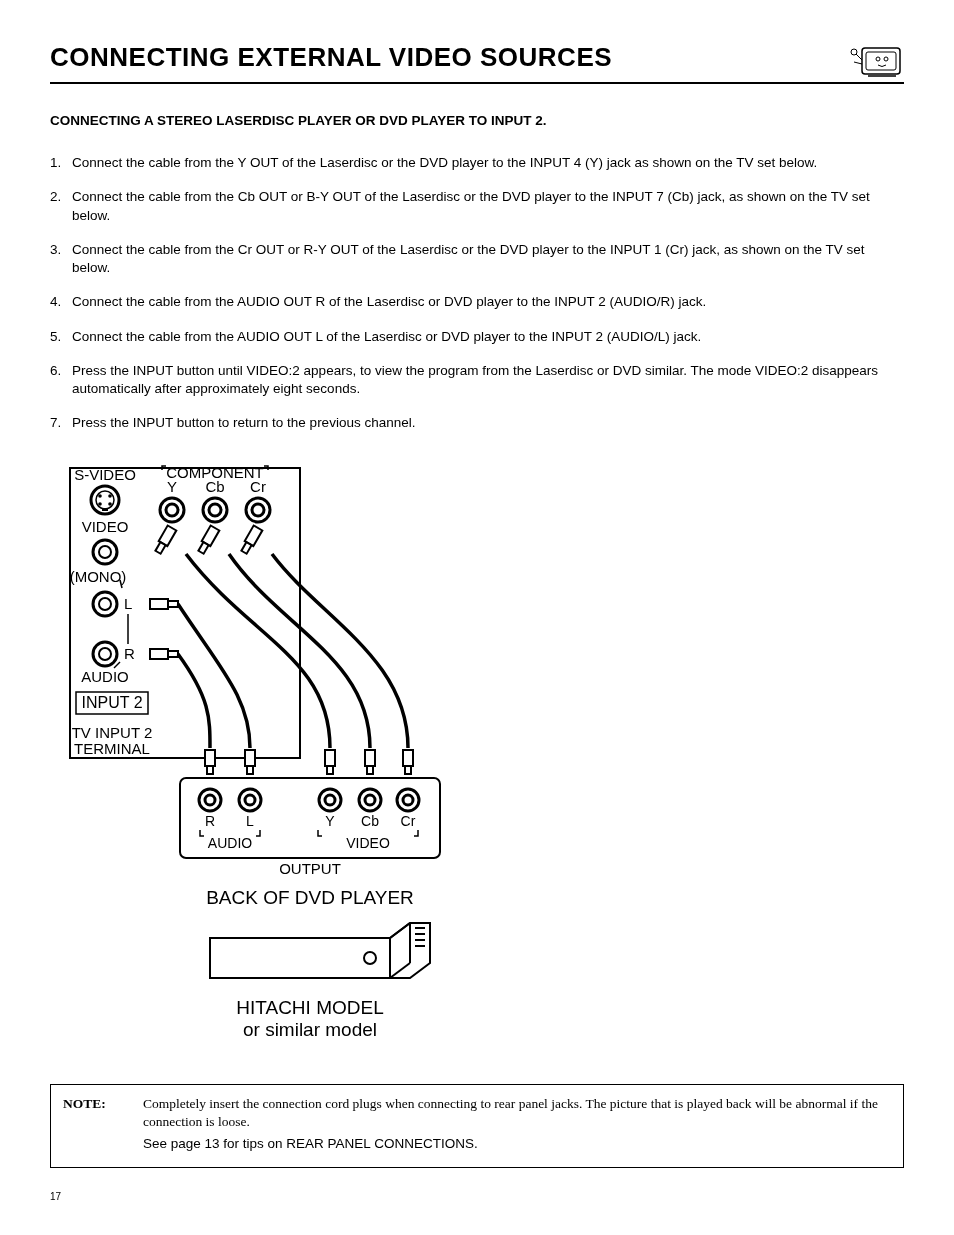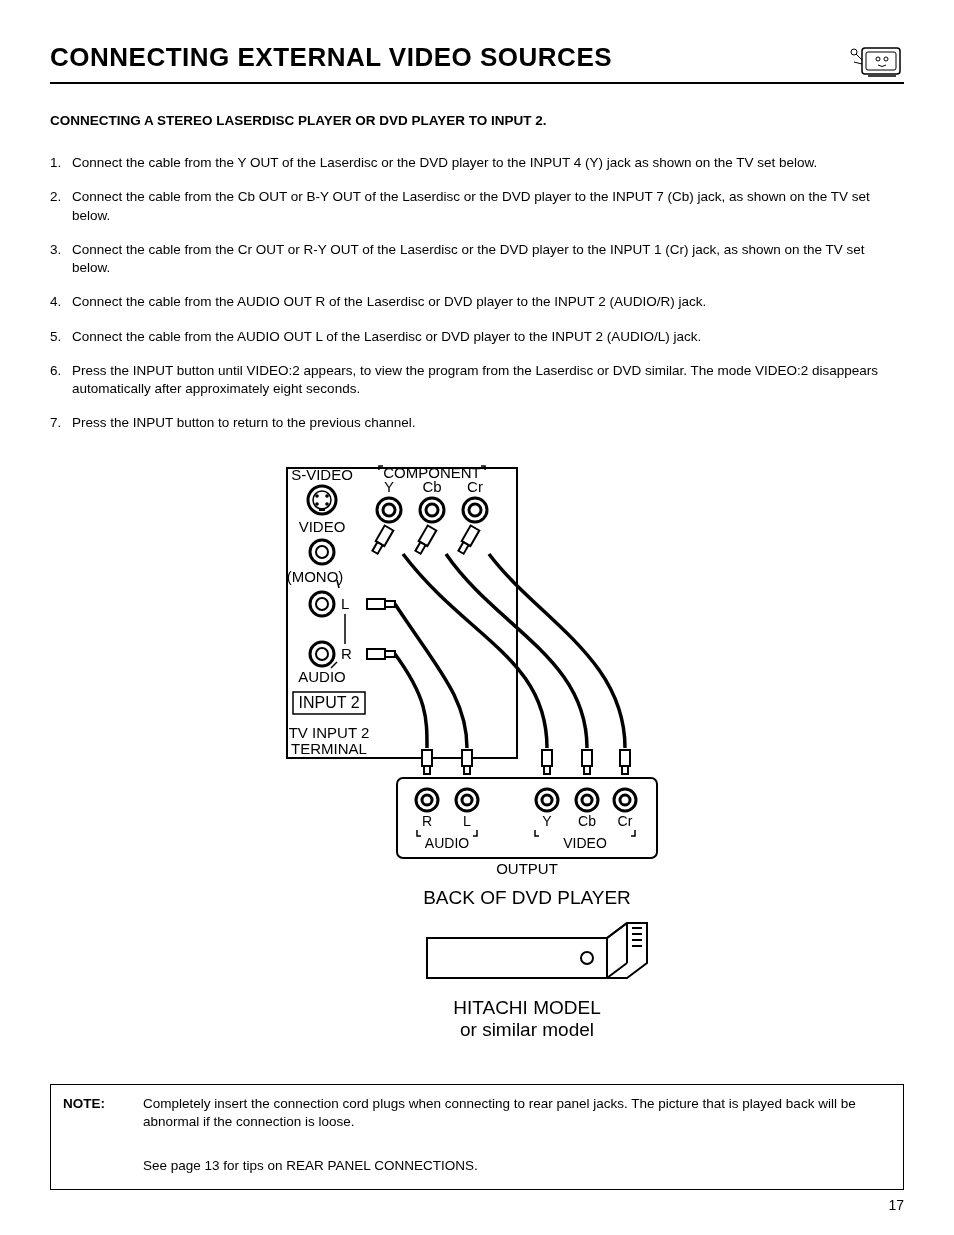--- a/index.html
+++ b/index.html
@@ -40,37 +40,37 @@
   ol.steps li {
     display: flex;
     margin-bottom: 16px;
   }
   ol.steps li .num {
     width: 22px;
     flex-shrink: 0;
   }
   ol.steps li .txt { flex:1; }
   .diagram-wrap {
-    text-align: center;
+    text-align: left;
     margin: 26px 0 20px 0;
   }
   .diagram-wrap svg { display:inline-block; }
   .note-box {
     border: 1px solid #000;
     padding: 10px 12px 14px 12px;
     font-size: 13.5px;
   }
-  .note-row { display:flex; margin-bottom:26px; }
+  .note-row { display:flex; margin-bottom:4px;font-family:Liberation Serif, serif; }
   .note-label { font-weight:bold; width:80px; flex-shrink:0; }
   .note-text { flex:1; }
   .note-extra { margin-left:80px; }
   .pagenum {
-    text-align:right;
-    font-size:14px;
-    margin-top:6px;
+    text-align:left;
+    font-size:10px;
+    margin-top:22px;
   }
 </style>
 </head>
 <body>
 
 <div class="header-row">
   <div class="page-title">CONNECTING EXTERNAL VIDEO SOURCES</div>
   <div class="corner-icon">
     <svg width="56" height="40" viewBox="0 0 56 40">
       <rect x="14" y="8" width="38" height="26" rx="3" fill="none" stroke="#000" stroke-width="1.5"></rect>

